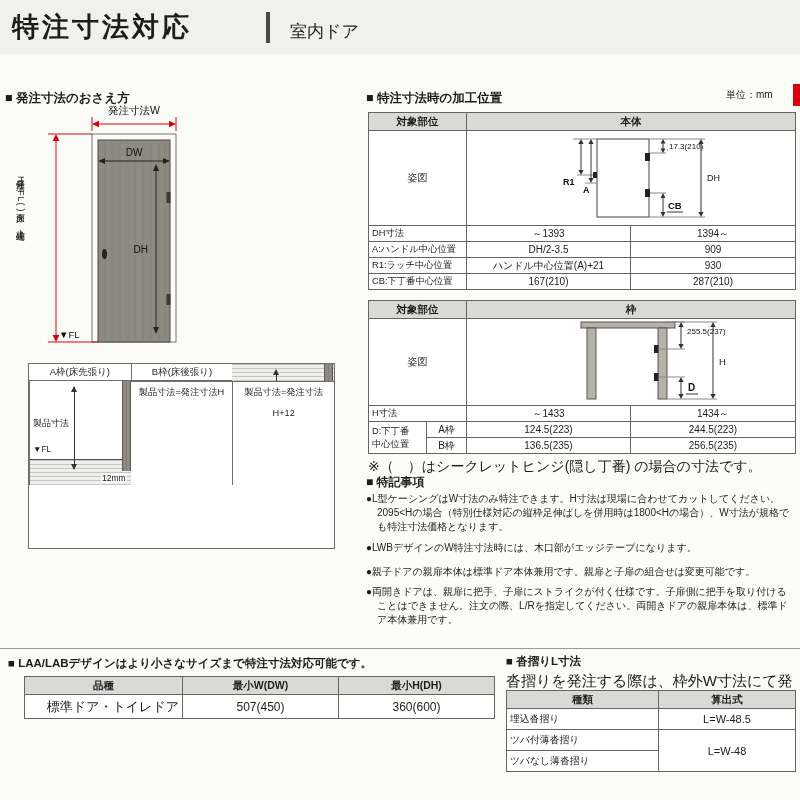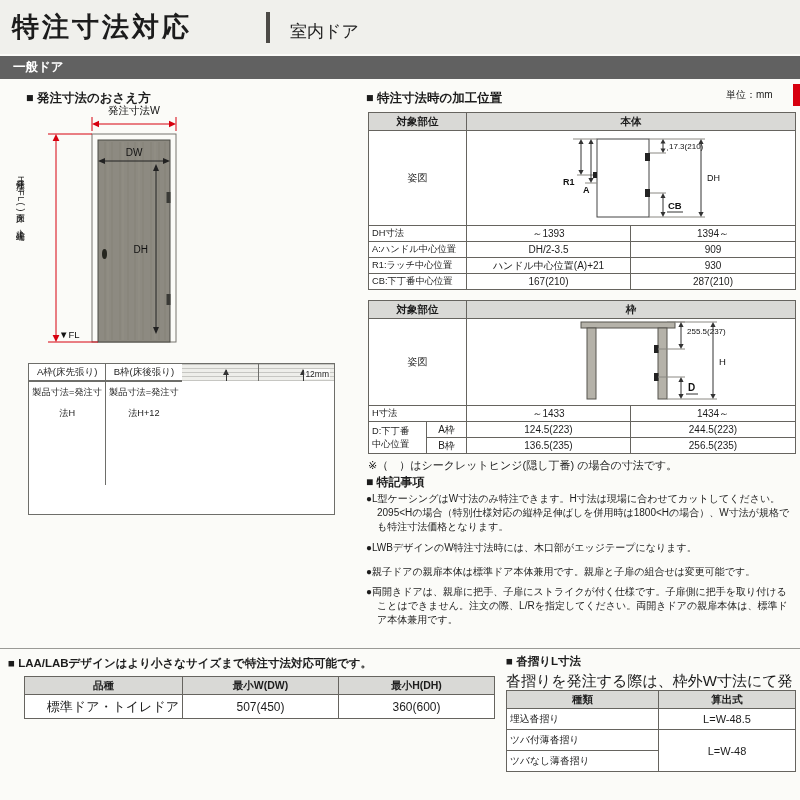--- a/index.html
+++ b/index.html
@@ -14,22 +14,22 @@
   .page-subtitle{position:absolute;left:290px;top:20px;font-size:17px;}
   .category-bar{position:absolute;top:56px;left:0;width:800px;height:23px;background:#616161;color:#fff;
         font-size:12.5px;font-weight:bold;line-height:23px;padding-left:13px;}
   .sec-heading{position:absolute;font-size:12.5px;font-weight:bold;}
   .unit-label{position:absolute;left:726px;top:88px;font-size:10px;}
   .red-tab{position:absolute;right:0;top:84px;width:7px;height:22px;background:#d7000f;}
   
   .vlabel{position:absolute;left:15px;top:172px;height:150px;writing-mode:vertical-rl;text-orientation:mixed;
         font-size:8.8px;letter-spacing:1px;}
   
-  .ab-box{position:absolute;left:28px;top:363px;width:307px;height:152px;border:1px solid #6e6e6a;background:#fff;
-        display:grid;grid-template-columns:1fr 1fr 1fr 1fr;grid-template-rows:17px 104px 22px;}
+  .ab-box{position:absolute;left:28px;top:363px;width:307px;height:186px;border:1px solid #6e6e6a;background:#fff;
+        display:grid;grid-template-columns:1fr 1fr 1fr;grid-template-rows:17px 104px 22px;}
   .ab-h{border-bottom:1px solid #6e6e6a;font-size:9.5px;text-align:center;line-height:16px;}
   .ab-b{position:relative;overflow:hidden;}
   .ab-c{border-top:1px solid #6e6e6a;font-size:9.2px;text-align:center;line-height:21px;}
   .col-b{border-left:1px solid #6e6e6a;}
   .woodstrip{position:absolute;left:92px;top:0;width:9px;z-index:2;
         background:repeating-linear-gradient(90deg,#8d8a81 0 3px,#7e7b72 3px 4px,#938f86 4px 6px,#868378 6px 9px);
         border-left:1px solid #5c5a54;border-right:1px solid #5c5a54;}
   .hatch{position:absolute;left:0;right:0;bottom:0;height:26px;z-index:1;border-top:1.5px solid #55534e;
         background:repeating-linear-gradient(180deg,#c6c6c2 0 1px,#eeeeea 1px 4px);}
   .varrow{position:absolute;left:44px;width:1px;background:#333;z-index:3;}
@@ -40,42 +40,41 @@
   .panel-fl{position:absolute;left:3px;top:63px;font-size:8.5px;z-index:3;}
   .mm12{position:absolute;right:4px;bottom:2px;font-size:8.5px;z-index:4;background:rgba(255,255,255,.75);padding:0 1px;margin-left:16px;}
   .leader{position:absolute;left:101px;bottom:10px;width:32px;height:1px;background:#333;z-index:4;
         transform:rotate(12deg);transform-origin:left center;}
   
   .dim-table{border-collapse:collapse;table-layout:fixed;background:#fff;}
   .dim-table th,.dim-table td{border:1px solid #66645f;font-size:10px;padding:0 3px;height:16px;text-align:center;overflow:hidden;}
   .dim-table th{background:#d9d9d6;font-weight:bold;height:18px;font-size:10.5px;}
   .dim-table td.lbl{text-align:left;font-size:9.3px;}
   .dim-table td.figcell{padding:0;}
-  .fig-note{position:absolute;font-size:11px;}
+  .fig-note{position:absolute;font-size:14px;}
   .notes-item{font-size:10px;line-height:1.42;margin:0 0 6px 0;padding-left:11px;text-indent:-11px;width:430px;}
   .bottom-divider{position:absolute;top:648px;left:0;width:800px;height:1px;background:#9a9a96;}
   .min-table td.big{font-size:12px;height:24px;}
   .min-table td.lbl2{text-align:right;padding-left:8px;font-size:13px;}
   .sill-table td{height:21px;}
   .sill-table td.lbl2{text-align:left;font-size:9.8px;}
   .desc-text{position:absolute;font-size:15px;}
   svg text{font-family:"Liberation Sans","DejaVu Sans",sans-serif;}
 </style>
 </head>
 <body>
 
 <div id="page">
 
   <div class="header-band"></div>
   <div class="page-title">特注寸法対応</div>
   <div class="title-divider"></div>
   <div class="page-subtitle">室内ドア</div>
-  <div class="category-bar">一般ドア</div>
-
-  <div class="sec-heading" style="left:26px;top:90px;">■ 発注寸法のおさえ方</div>
+
+  <div class="sec-heading" style="left:5px;top:90px;">■ 発注寸法のおさえ方</div>
 
   <svg class="abs" style="left:4px;top:104px;" width="350" height="250" viewBox="0 0 350 250">
 
     <rect x="88" y="30" width="84" height="208" fill="none" stroke="#77756f"></rect>
     <rect x="94" y="36" width="72" height="202" fill="#8d8a81" stroke="#4b4a45"></rect>
     <path d="M101 38V236 M108 38V236 M116 38V236 M124 38V236 M131 38V236 M139 38V236 M147 38V236 M155 38V236 M161 38V236" stroke="#7f7c73" stroke-width="1" opacity="0.55" fill="none"></path>
     <path d="M104 38V236 M119 38V236 M135 38V236 M151 38V236" stroke="#9b978b" stroke-width="1" opacity="0.5" fill="none"></path>
 
     <g stroke="#d7000f" fill="#d7000f">
       <path d="M88 13V27 M172 13V27" fill="none"></path>

